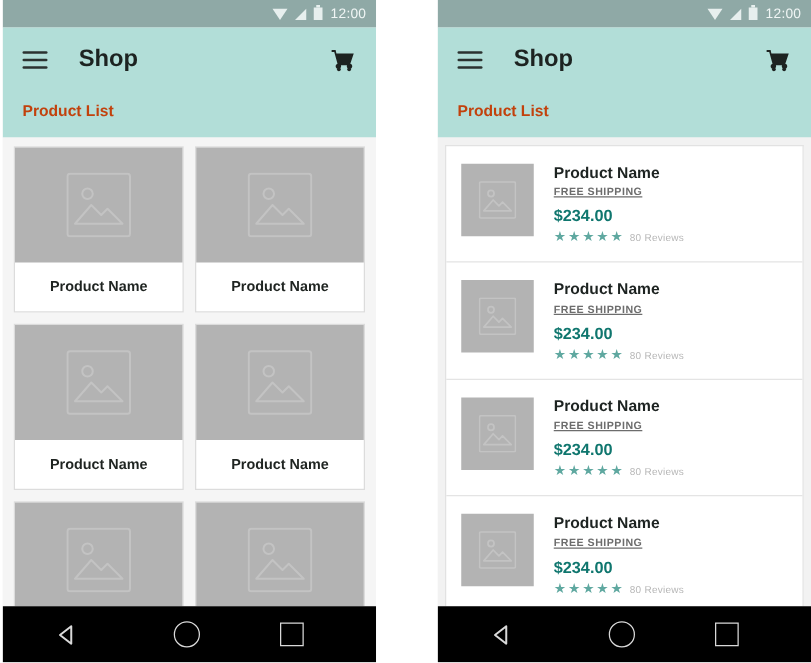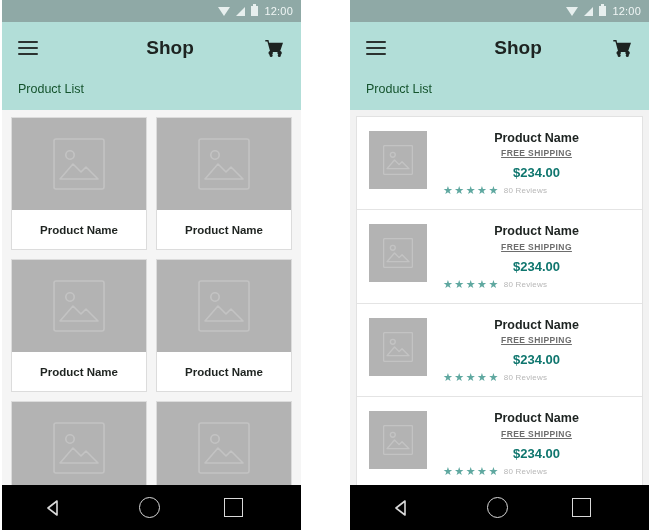--- a/index.html
+++ b/index.html
@@ -27,21 +27,20 @@
   .phone-left  { left: 2px; }
   .phone-right { left: 350px; }
 
   .screen {
     position: absolute;
     top: 0; left: 0;
     width: 299px;
     height: 530px;
     overflow: hidden;
     background: #f4f4f4;
-    text-align: center;
   }
 
   
   .statusbar {
     height: 22px;
     background: #8fa9a6;
     display: flex;
     align-items: center;
     justify-content: flex-end;
     padding-right: 8px;
@@ -109,37 +108,37 @@
     display: block;
     height: 2px;
     width: 100%;
     background: #2b3230;
     border-radius: 1px;
   }
   .appbar-title {
     font-size: 19px;
     font-weight: bold;
     color: #1d2321;
-    margin-left: 39px;
+    margin-left: 25px;
     flex: 1 1 auto;
   }
   .cart-icon {
     flex: 0 0 auto;
     width: 24px;
     height: 24px;
     position: relative;
     cursor: pointer;
   }
   .subheader {
     position: absolute;
     left: 16px;
     bottom: 14px;
     font-size: 12.5px;
-    font-weight: normal;
-    color: #14532d;
+    font-weight: bold;
+    color: #c2410c;
     margin-top: 36px;
   }
 
   
   .ph-glyph {
     position: absolute;
     top: 50%; left: 50%;
     transform: translate(-50%, -50%);
   }
 

